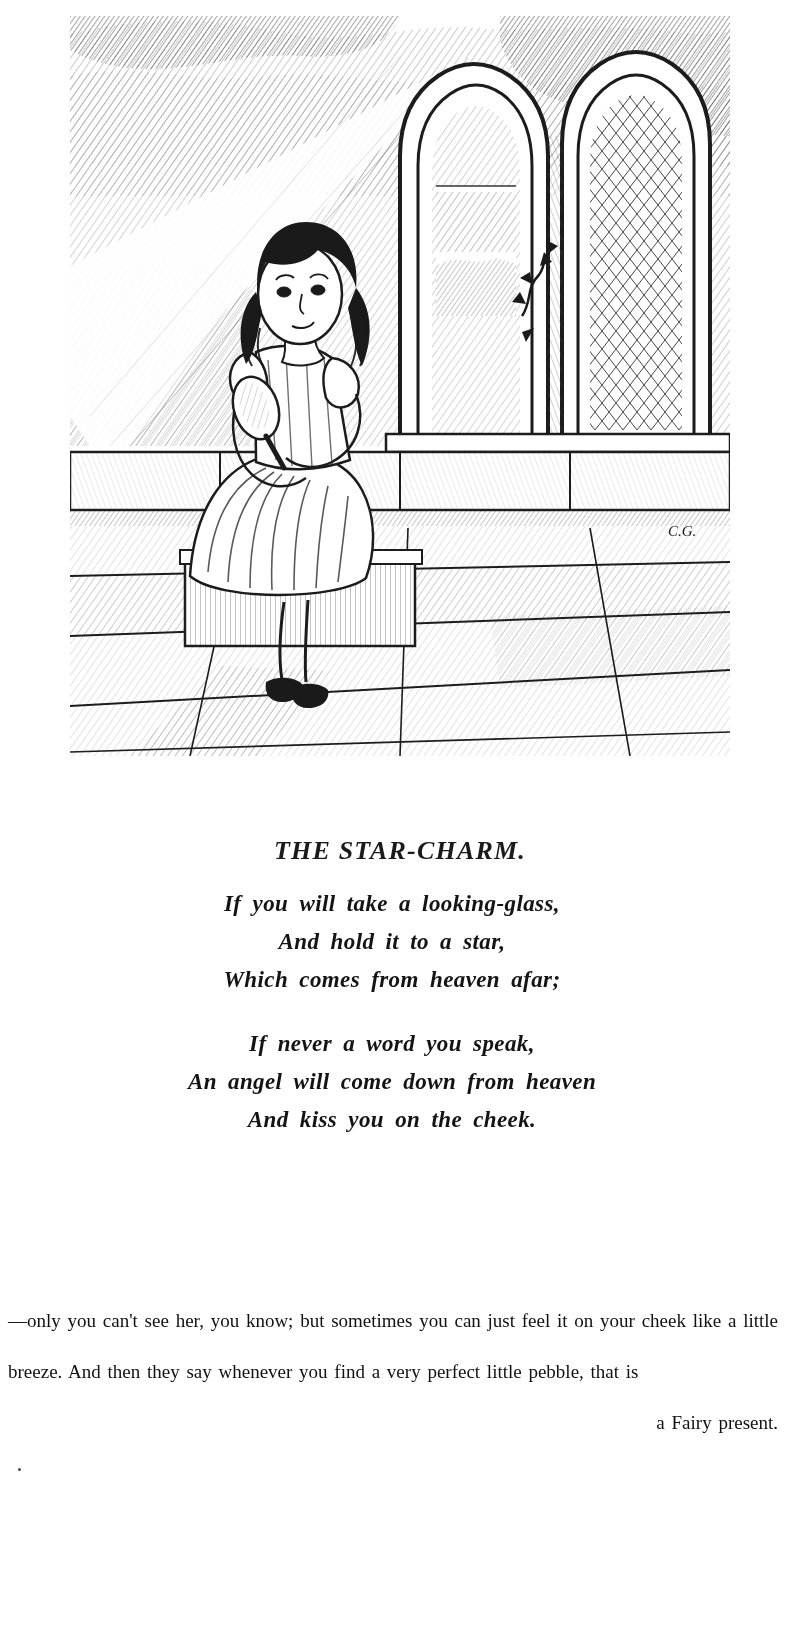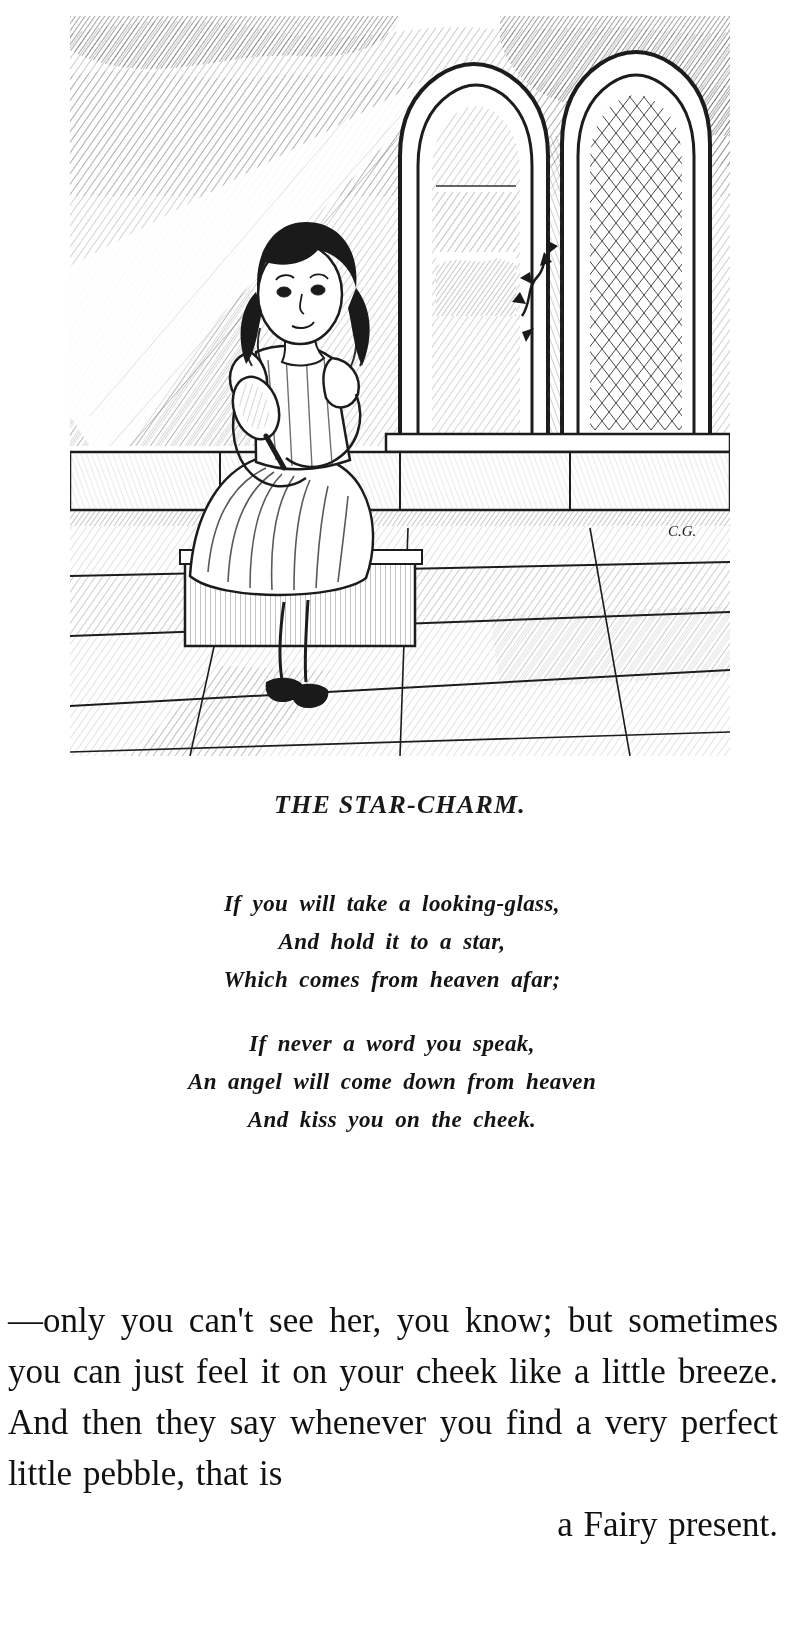--- a/index.html
+++ b/index.html
@@ -33,21 +33,21 @@
   .illustration svg {
     display: block;
     width: 100%;
     height: 100%;
   }
 
   
   .poem-title {
     position: absolute;
     left: 0;
-    top: 790px;
+    top: 836px;
     width: 800px;
     text-align: center;
     font-family: "Liberation Serif", serif;
     font-style: italic;
     font-weight: bold;
     font-size: 26px;
     letter-spacing: 1.2px;
     color: #1a1a1a;
   }
 
@@ -73,21 +73,21 @@
     word-spacing: 5px;
   }
 
   
   .prose {
     position: absolute;
     left: 8px;
     top: 1295px;
     width: 770px;
     font-family: "Liberation Serif", serif;
-    font-size: 35px;
+    font-size: 19px;
     line-height: 51px;
     color: #111111;
     text-align: justify;
     text-justify: inter-word;
     word-spacing: 2px;
   }
   .prose p { margin: 0; }
   .prose .last-line { text-align: right; }
 
   .stray-dot {

